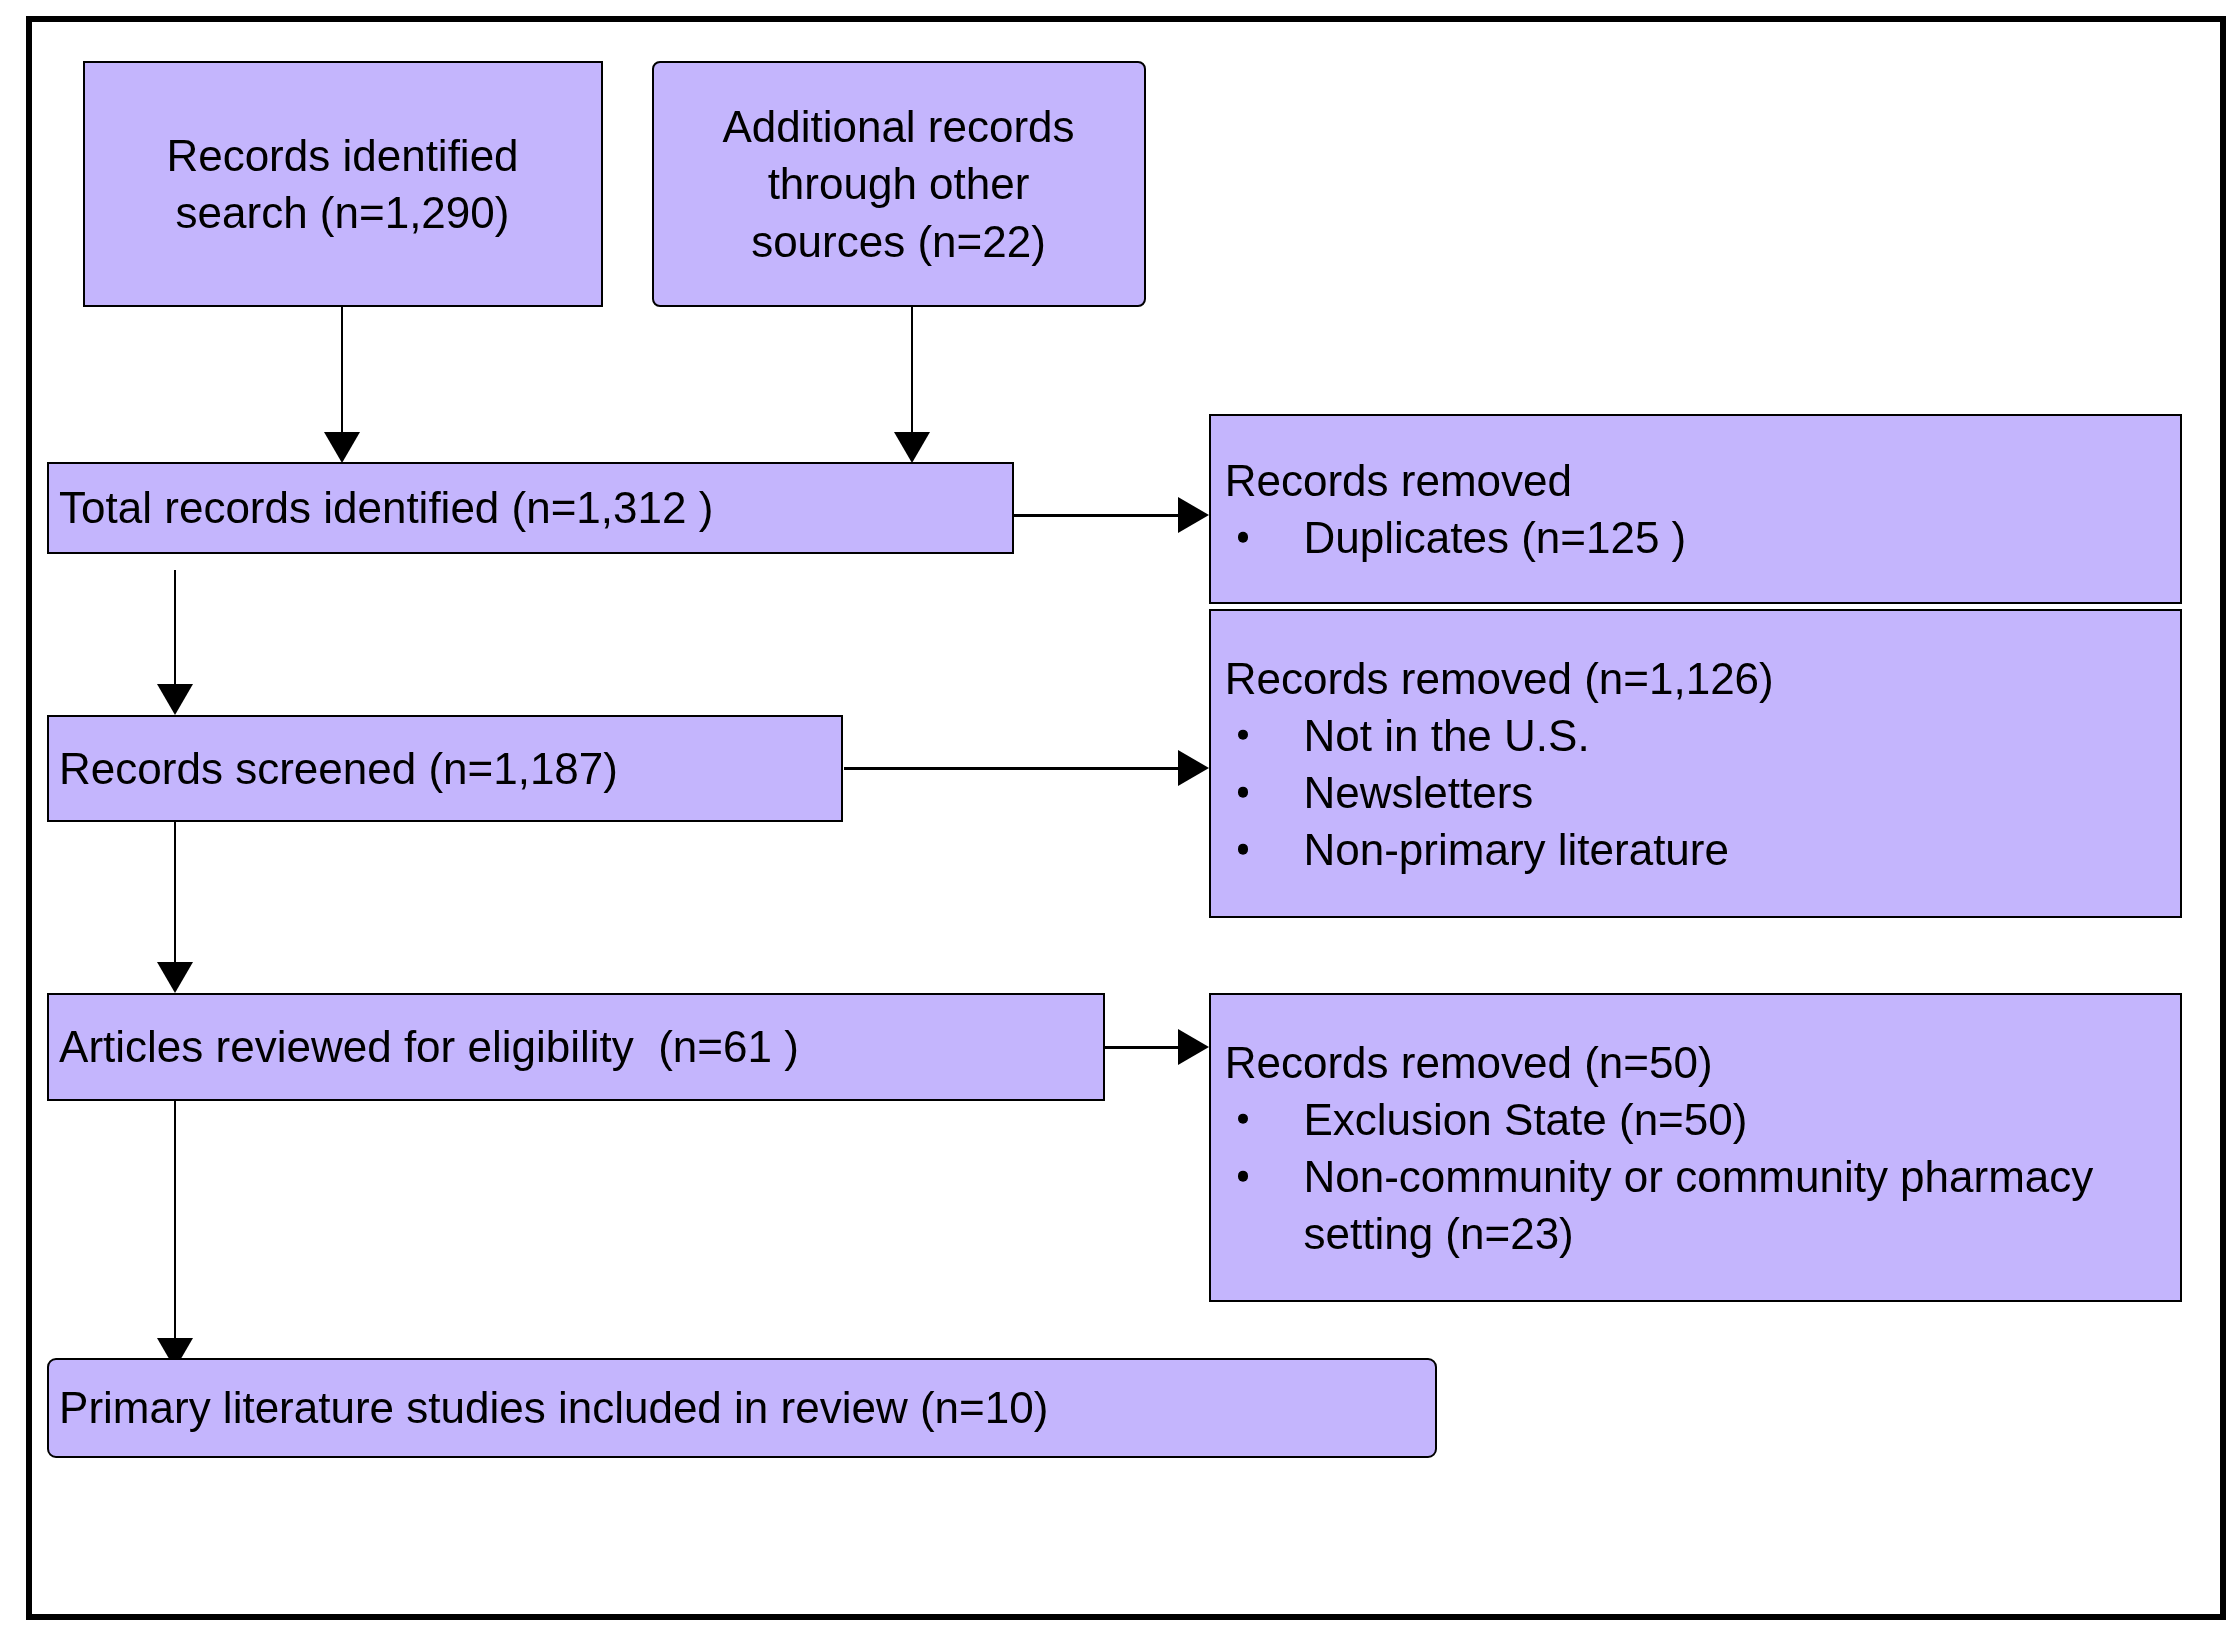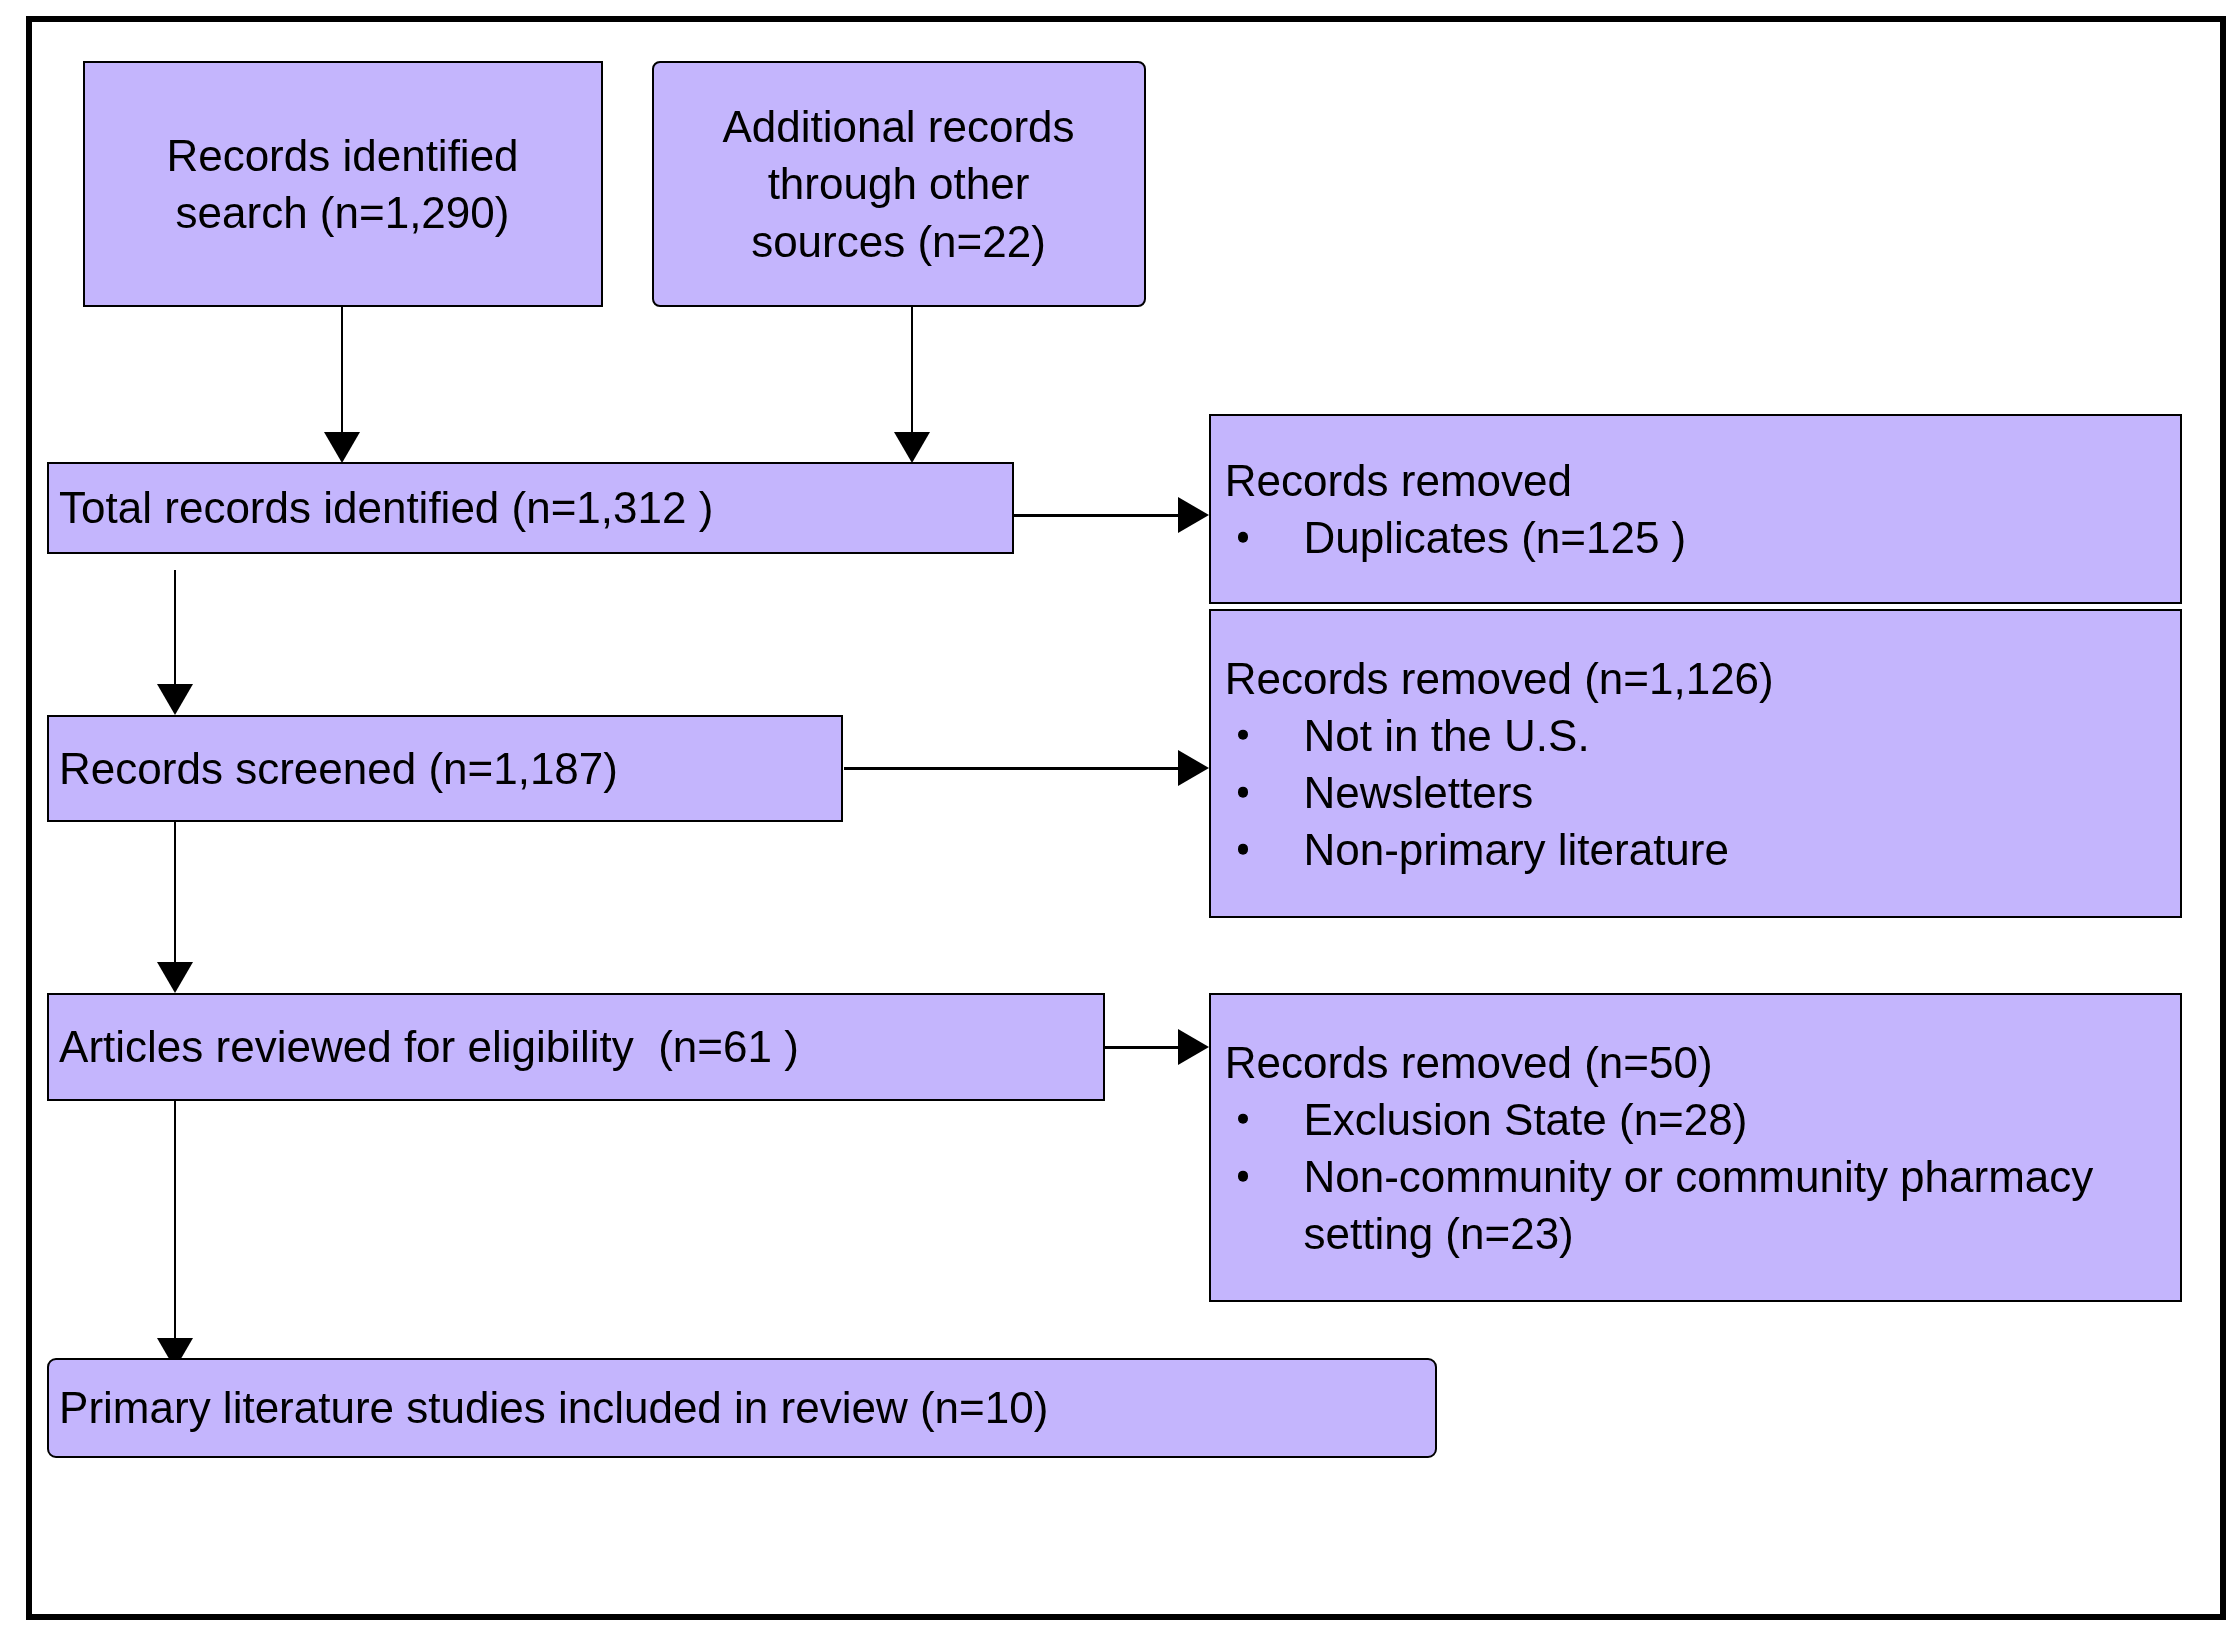--- a/index.html
+++ b/index.html
@@ -189,21 +189,21 @@
       </div>
     </div>
 
     <div class="hline" style="left:1073px; top:1024px; width:79px;"></div>
     <div class="arrow-right" style="left:1146px; top:1007px;"></div>
 
     <div class="box left" style="left:1177px; top:971px; width:973px; height:309px;">
       <div class="inner">
         <span class="head-line">Records removed (n=50)</span>
         <ul class="bullets">
-          <li><span class="dot"></span><span>Exclusion State (n=28)</span></li>
+          <li><span class="dot"></span><span>Exclusion State (n=50)</span></li>
           <li><span class="dot"></span><span>Non-community or community pharmacy setting (n=23)</span></li>
         </ul>
       </div>
     </div>
 
     <div class="vline" style="left:142px; top:1079px; height:241px;"></div>
     <div class="arrow-down" style="left:125px; top:1316px;"></div>
 
     <div class="box left" style="left:15.6px; top:1336px; width:1390px; height:100px;border-radius:9px;">
       <div class="inner">

